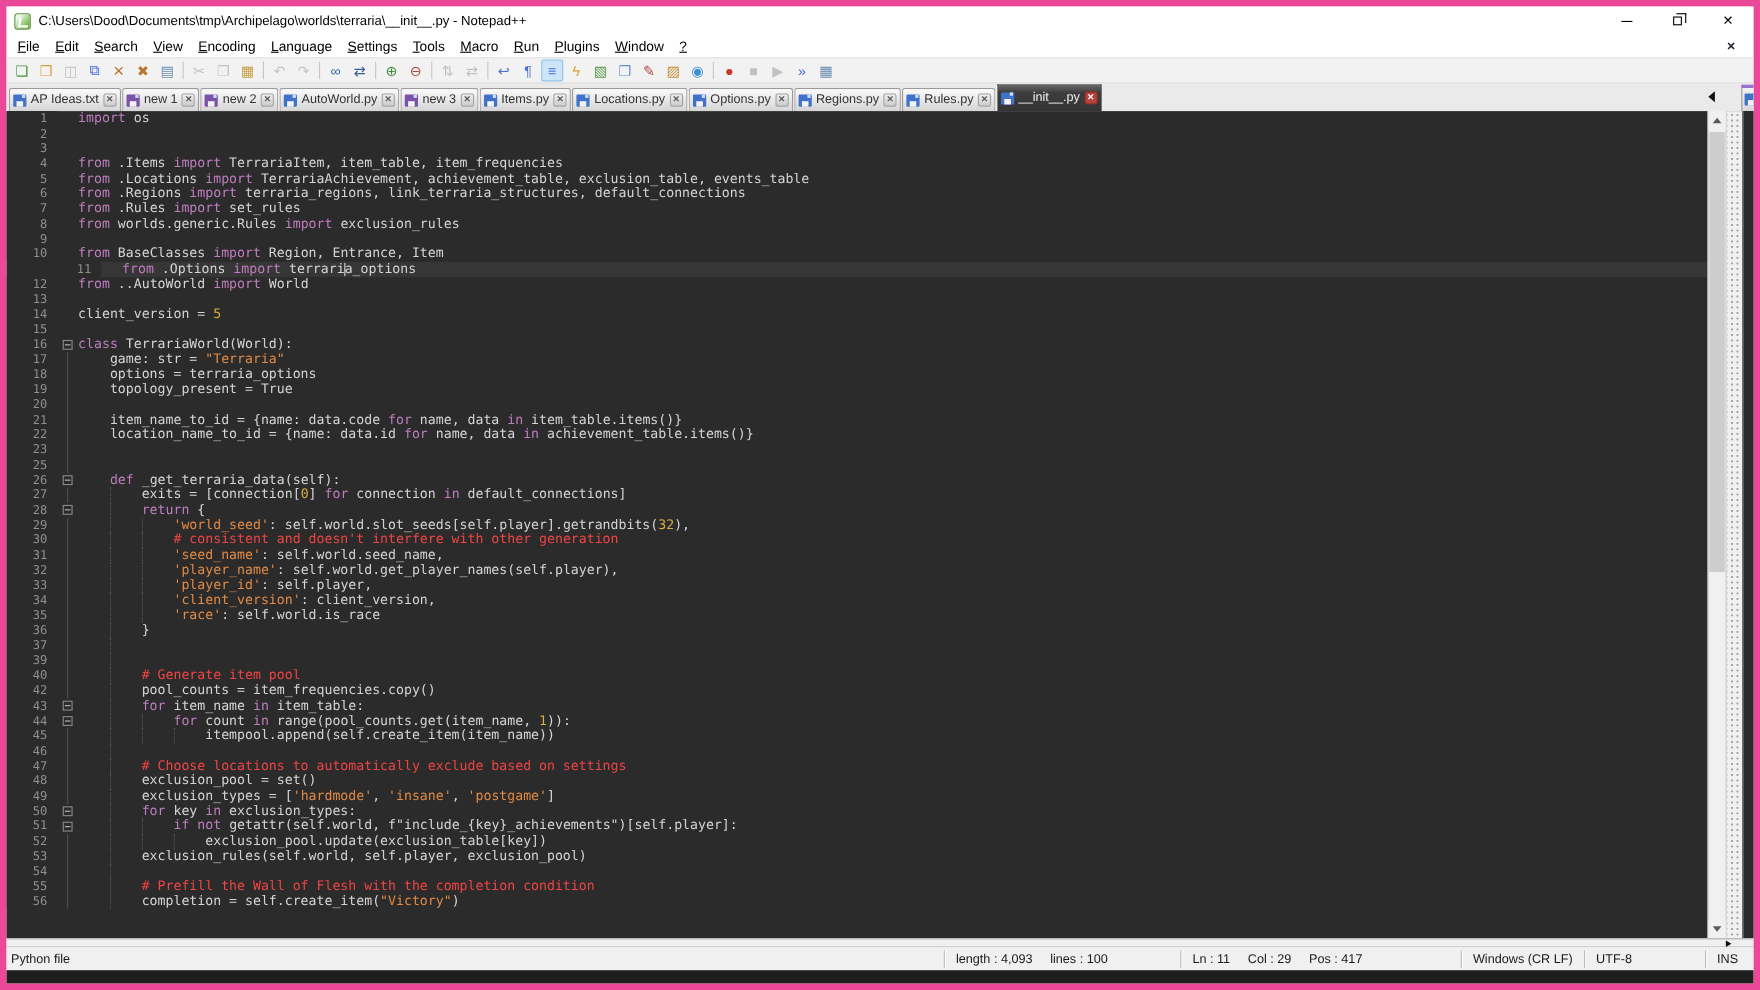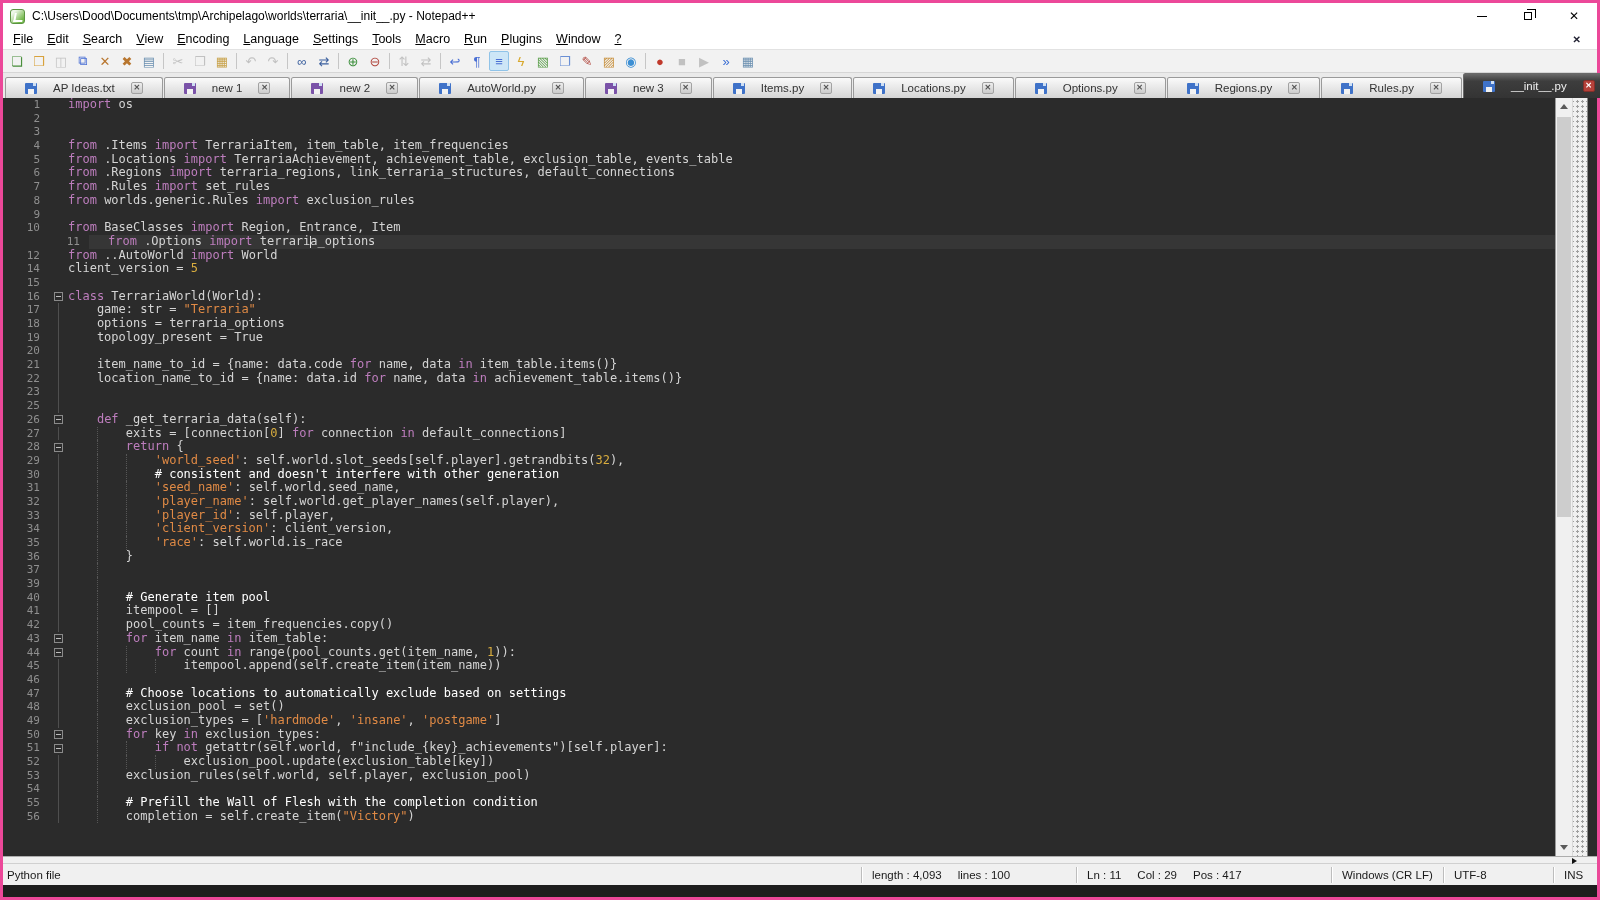--- a/index.html
+++ b/index.html
@@ -1,17 +1,17 @@
 <!DOCTYPE html>
 <html><head>
 <meta charset="utf-8">
 <style>
   * { box-sizing: border-box; margin: 0; padding: 0; }
   html,body { width:1600px; height:900px; overflow:hidden; font-family:"Liberation Sans",sans-serif; }
-  .window { width:1600px; height:900px; display:flex; flex-direction:column; border:3px solid #ec4899; background:#fff; }
+  .window { width:1600px; height:900px; display:flex; flex-direction:column; border:6px solid #ec4899; background:#fff; }
 
   
   .titlebar { height:26px; background:#fff; display:flex; align-items:center; padding-left:7px; flex:0 0 auto; }
   .npp-icon { width:15px; height:15px; border-radius:3px; background:linear-gradient(135deg,#eef7e8 20%,#74b84c 80%); border:1px solid #5a9440; margin-right:7px; position:relative; }
   .npp-icon::after { content:""; position:absolute; left:3px; top:3px; width:7px; height:7px; border-left:2px solid #fff; border-bottom:2px solid #fff; transform:skewX(-10deg); }
   .title-text { font-size:12px; color:#000; white-space:nowrap; }
   .win-controls { margin-left:auto; display:flex; height:100%; }
   .wbtn { width:46px; height:100%; display:flex; align-items:center; justify-content:center; color:#000; }
   .glyph-min { width:10px; height:1px; background:#000; }
   .glyph-restore { width:8px; height:8px; border:1px solid #000; position:relative; background:#fff; }
@@ -25,21 +25,21 @@
 
   
   .toolbar { height:24px; background:#f2f2f2; border-top:1px solid #e2e2e2; border-bottom:1px solid #d6d6d6; display:flex; align-items:center; padding-left:3px; flex:0 0 auto; }
   .tbtn { width:20px; height:20px; margin:0 1px; display:flex; align-items:center; justify-content:center; font-size:13px; border:1px solid transparent; border-radius:2px; }
   .tbtn.disabled { opacity:.55; filter:grayscale(1); }
   .tbtn.active { background:#cde6f7; border-color:#90c3e8; }
   .tb-sep { width:1px; height:16px; background:#c6c6c6; margin:0 3px; }
 
   
   .tabbar { height:25px; background:#eaeaea; display:flex; align-items:flex-end; padding-left:2px; flex:0 0 auto; position:relative; }
-  .tab { display:flex; align-items:center; gap:16px; padding:0 19px; font-size:11.5px; color:#333;
+  .tab { display:flex; align-items:center; gap:4px; padding:0 3px; font-size:11.5px; color:#333;
          height:21px; background:linear-gradient(#fafafa,#d5d5d5); border:1px solid #9a9a9a; border-bottom:none;
          border-radius:2.5px 2.5px 0 0; margin-right:1px; white-space:nowrap; }
   .tab.active { height:25px; background:linear-gradient(#6a6a6a,#3d3d3d 30%,#343434); color:#f0f0f0; border-color:#6a6a6a; }
   .floppy { width:12px; height:11px; border-radius:1px; position:relative; flex:0 0 auto; }
   .floppy::after { content:""; position:absolute; left:3px; bottom:0; width:6px; height:5px; background:#f2f2f2; }
   .floppy::before { content:""; position:absolute; right:1px; top:0; width:3px; height:3px; background:#cfe0f4; }
   .floppy.saved { background:#3f72c8; }
   .floppy.modified { background:#7a52a8; }
   .tab-close { width:12px; height:12px; border:1px solid #a2a2a2; background:linear-gradient(#eee,#ccc); border-radius:2px; color:#555;
                font-size:8px; line-height:10px; text-align:center; font-weight:bold; }
@@ -55,21 +55,21 @@
   .line { display:flex; height:13.7px; white-space:pre; }
   .line.cur { background:#363636;margin-left:40px; }
   .ln { flex:0 0 46px; text-align:right; padding-right:9px; color:#8f8f8f; background:#2b2b2b; font-size:11px; }
   .fold { flex:0 0 18px; display:flex; align-items:center; justify-content:center; position:relative; }
   .fold .vline { width:1px; height:100%; background:#4f4f4f; }
   .fold .fbox { width:9px; height:9px; border:1px solid #8a8a8a; background:#2b2b2b; position:relative; }
   .fold .fbox::after { content:""; position:absolute; left:1px; top:3px; width:5px; height:1px; background:#bdbdbd; }
   .code-area { flex:1 1 auto; position:relative; padding-left:1px; }
   .guide { position:absolute; top:0; bottom:0; border-left:1px dotted #565656; }
   .caret { position:absolute; top:1px; bottom:1px; width:1px; background:#dcdcdc; }
-  .k { color:#bd7dbd; } .d { color:#d4d4d4; } .s { color:#e08a45; } .n { color:#d9ad3f; } .c { color:#ffffff; }
+  .k { color:#bd7dbd; } .d { color:#d4d4d4; } .s { color:#e08a45; } .n { color:#d9ad3f; } .c { color:#ef4444; }
 
   
   .vscroll { flex:0 0 17px; background:#f0f0f0; display:flex; flex-direction:column; border-left:1px solid #9a9a9a; }
   .sb-btn { height:17px; display:flex; align-items:center; justify-content:center; background:#f0f0f0; }
   .tri-up { width:0; height:0; border-left:4px solid transparent; border-right:4px solid transparent; border-bottom:5px solid #5a5a5a; }
   .tri-down { width:0; height:0; border-left:4px solid transparent; border-right:4px solid transparent; border-top:5px solid #5a5a5a; }
   .sb-track { flex:1; position:relative; }
   .sb-thumb { position:absolute; left:1px; right:1px; top:2px; height:400px; background:#cdcdcd; }
   .splitter { flex:0 0 15px; background-color:#f0f0f0;
               background-image:radial-gradient(#9e9e9e 1px, transparent 1.3px); background-size:5px 5px; background-position:2px 1px;
@@ -303,20 +303,21 @@
         <div class="line"><span class="ln">3</span><span class="fold"></span><span class="code-area"></span></div>
         <div class="line"><span class="ln">4</span><span class="fold"></span><span class="code-area"><span class="k">from</span><span class="d"> .Items </span><span class="k">import</span><span class="d"> TerrariaItem, item_table, item_frequencies</span></span></div>
         <div class="line"><span class="ln">5</span><span class="fold"></span><span class="code-area"><span class="k">from</span><span class="d"> .Locations </span><span class="k">import</span><span class="d"> TerrariaAchievement, achievement_table, exclusion_table, events_table</span></span></div>
         <div class="line"><span class="ln">6</span><span class="fold"></span><span class="code-area"><span class="k">from</span><span class="d"> .Regions </span><span class="k">import</span><span class="d"> terraria_regions, link_terraria_structures, default_connections</span></span></div>
         <div class="line"><span class="ln">7</span><span class="fold"></span><span class="code-area"><span class="k">from</span><span class="d"> .Rules </span><span class="k">import</span><span class="d"> set_rules</span></span></div>
         <div class="line"><span class="ln">8</span><span class="fold"></span><span class="code-area"><span class="k">from</span><span class="d"> worlds.generic.Rules </span><span class="k">import</span><span class="d"> exclusion_rules</span></span></div>
         <div class="line"><span class="ln">9</span><span class="fold"></span><span class="code-area"></span></div>
         <div class="line"><span class="ln">10</span><span class="fold"></span><span class="code-area"><span class="k">from</span><span class="d"> BaseClasses </span><span class="k">import</span><span class="d"> Region, Entrance, Item</span></span></div>
         <div class="line cur"><span class="ln">11</span><span class="fold"></span><span class="code-area"><span class="k">from</span><span class="d"> .Options </span><span class="k">import</span><span class="d"> terraria_options</span><span class="caret" style="left: calc(28ch + 1px);"></span></span></div>
         <div class="line"><span class="ln">12</span><span class="fold"></span><span class="code-area"><span class="k">from</span><span class="d"> ..AutoWorld </span><span class="k">import</span><span class="d"> World</span></span></div>
+        <div class="line"><span class="ln">13</span><span class="fold"></span><span class="code-area"></span></div>
         <div class="line"><span class="ln">14</span><span class="fold"></span><span class="code-area"><span class="d">client_version = </span><span class="n">5</span></span></div>
         <div class="line"><span class="ln">15</span><span class="fold"></span><span class="code-area"></span></div>
         <div class="line"><span class="ln">16</span><span class="fold"><span class="fbox"></span></span><span class="code-area"><span class="k">class</span><span class="d"> TerrariaWorld(World):</span></span></div>
         <div class="line"><span class="ln">17</span><span class="fold"><span class="vline"></span></span><span class="code-area"><span class="d">    game: str = </span><span class="s">"Terraria"</span></span></div>
         <div class="line"><span class="ln">18</span><span class="fold"><span class="vline"></span></span><span class="code-area"><span class="d">    options = terraria_options</span></span></div>
         <div class="line"><span class="ln">19</span><span class="fold"><span class="vline"></span></span><span class="code-area"><span class="d">    topology_present = True</span></span></div>
         <div class="line"><span class="ln">20</span><span class="fold"><span class="vline"></span></span><span class="code-area"></span></div>
         <div class="line"><span class="ln">21</span><span class="fold"><span class="vline"></span></span><span class="code-area"><span class="d">    item_name_to_id = {name: data.code </span><span class="k">for</span><span class="d"> name, data </span><span class="k">in</span><span class="d"> item_table.items()}</span></span></div>
         <div class="line"><span class="ln">22</span><span class="fold"><span class="vline"></span></span><span class="code-area"><span class="d">    location_name_to_id = {name: data.id </span><span class="k">for</span><span class="d"> name, data </span><span class="k">in</span><span class="d"> achievement_table.items()}</span></span></div>
         <div class="line"><span class="ln">23</span><span class="fold"><span class="vline"></span></span><span class="code-area"></span></div>
@@ -328,21 +329,20 @@
         <div class="line"><span class="ln">30</span><span class="fold"><span class="vline"></span></span><span class="code-area"><span class="guide" style="left: calc(4ch + 1px);"></span><span class="guide" style="left: calc(8ch + 1px);"></span><span class="d">            </span><span class="c"># consistent and doesn't interfere with other generation</span></span></div>
         <div class="line"><span class="ln">31</span><span class="fold"><span class="vline"></span></span><span class="code-area"><span class="guide" style="left: calc(4ch + 1px);"></span><span class="guide" style="left: calc(8ch + 1px);"></span><span class="d">            </span><span class="s">'seed_name'</span><span class="d">: self.world.seed_name,</span></span></div>
         <div class="line"><span class="ln">32</span><span class="fold"><span class="vline"></span></span><span class="code-area"><span class="guide" style="left: calc(4ch + 1px);"></span><span class="guide" style="left: calc(8ch + 1px);"></span><span class="d">            </span><span class="s">'player_name'</span><span class="d">: self.world.get_player_names(self.player),</span></span></div>
         <div class="line"><span class="ln">33</span><span class="fold"><span class="vline"></span></span><span class="code-area"><span class="guide" style="left: calc(4ch + 1px);"></span><span class="guide" style="left: calc(8ch + 1px);"></span><span class="d">            </span><span class="s">'player_id'</span><span class="d">: self.player,</span></span></div>
         <div class="line"><span class="ln">34</span><span class="fold"><span class="vline"></span></span><span class="code-area"><span class="guide" style="left: calc(4ch + 1px);"></span><span class="guide" style="left: calc(8ch + 1px);"></span><span class="d">            </span><span class="s">'client_version'</span><span class="d">: client_version,</span></span></div>
         <div class="line"><span class="ln">35</span><span class="fold"><span class="vline"></span></span><span class="code-area"><span class="guide" style="left: calc(4ch + 1px);"></span><span class="guide" style="left: calc(8ch + 1px);"></span><span class="d">            </span><span class="s">'race'</span><span class="d">: self.world.is_race</span></span></div>
         <div class="line"><span class="ln">36</span><span class="fold"><span class="vline"></span></span><span class="code-area"><span class="guide" style="left: calc(4ch + 1px);"></span><span class="d">        }</span></span></div>
         <div class="line"><span class="ln">37</span><span class="fold"><span class="vline"></span></span><span class="code-area"><span class="guide" style="left: calc(4ch + 1px);"></span></span></div>
         <div class="line"><span class="ln">39</span><span class="fold"><span class="vline"></span></span><span class="code-area"><span class="guide" style="left: calc(4ch + 1px);"></span></span></div>
         <div class="line"><span class="ln">40</span><span class="fold"><span class="vline"></span></span><span class="code-area"><span class="guide" style="left: calc(4ch + 1px);"></span><span class="d">        </span><span class="c"># Generate item pool</span></span></div>
-        <div class="line"><span class="ln">41</span><span class="fold"><span class="vline"></span></span><span class="code-area"><span class="guide" style="left: calc(4ch + 1px);"></span><span class="d">        itempool = []</span></span></div>
         <div class="line"><span class="ln">42</span><span class="fold"><span class="vline"></span></span><span class="code-area"><span class="guide" style="left: calc(4ch + 1px);"></span><span class="d">        pool_counts = item_frequencies.copy()</span></span></div>
         <div class="line"><span class="ln">43</span><span class="fold"><span class="fbox"></span></span><span class="code-area"><span class="guide" style="left: calc(4ch + 1px);"></span><span class="d">        </span><span class="k">for</span><span class="d"> item_name </span><span class="k">in</span><span class="d"> item_table:</span></span></div>
         <div class="line"><span class="ln">44</span><span class="fold"><span class="fbox"></span></span><span class="code-area"><span class="guide" style="left: calc(4ch + 1px);"></span><span class="guide" style="left: calc(8ch + 1px);"></span><span class="d">            </span><span class="k">for</span><span class="d"> count </span><span class="k">in</span><span class="d"> range(pool_counts.get(item_name, </span><span class="n">1</span><span class="d">)):</span></span></div>
         <div class="line"><span class="ln">45</span><span class="fold"><span class="vline"></span></span><span class="code-area"><span class="guide" style="left: calc(4ch + 1px);"></span><span class="guide" style="left: calc(8ch + 1px);"></span><span class="guide" style="left: calc(12ch + 1px);"></span><span class="d">                itempool.append(self.create_item(item_name))</span></span></div>
         <div class="line"><span class="ln">46</span><span class="fold"><span class="vline"></span></span><span class="code-area"><span class="guide" style="left: calc(4ch + 1px);"></span></span></div>
         <div class="line"><span class="ln">47</span><span class="fold"><span class="vline"></span></span><span class="code-area"><span class="guide" style="left: calc(4ch + 1px);"></span><span class="d">        </span><span class="c"># Choose locations to automatically exclude based on settings</span></span></div>
         <div class="line"><span class="ln">48</span><span class="fold"><span class="vline"></span></span><span class="code-area"><span class="guide" style="left: calc(4ch + 1px);"></span><span class="d">        exclusion_pool = set()</span></span></div>
         <div class="line"><span class="ln">49</span><span class="fold"><span class="vline"></span></span><span class="code-area"><span class="guide" style="left: calc(4ch + 1px);"></span><span class="d">        exclusion_types = [</span><span class="s">'hardmode'</span><span class="d">, </span><span class="s">'insane'</span><span class="d">, </span><span class="s">'postgame'</span><span class="d">]</span></span></div>
         <div class="line"><span class="ln">50</span><span class="fold"><span class="fbox"></span></span><span class="code-area"><span class="guide" style="left: calc(4ch + 1px);"></span><span class="d">        </span><span class="k">for</span><span class="d"> key </span><span class="k">in</span><span class="d"> exclusion_types:</span></span></div>
         <div class="line"><span class="ln">51</span><span class="fold"><span class="fbox"></span></span><span class="code-area"><span class="guide" style="left: calc(4ch + 1px);"></span><span class="guide" style="left: calc(8ch + 1px);"></span><span class="d">            </span><span class="k">if</span><span class="d"> </span><span class="k">not</span><span class="d"> getattr(self.world, f"include_{key}_achievements")[self.player]:</span></span></div>

